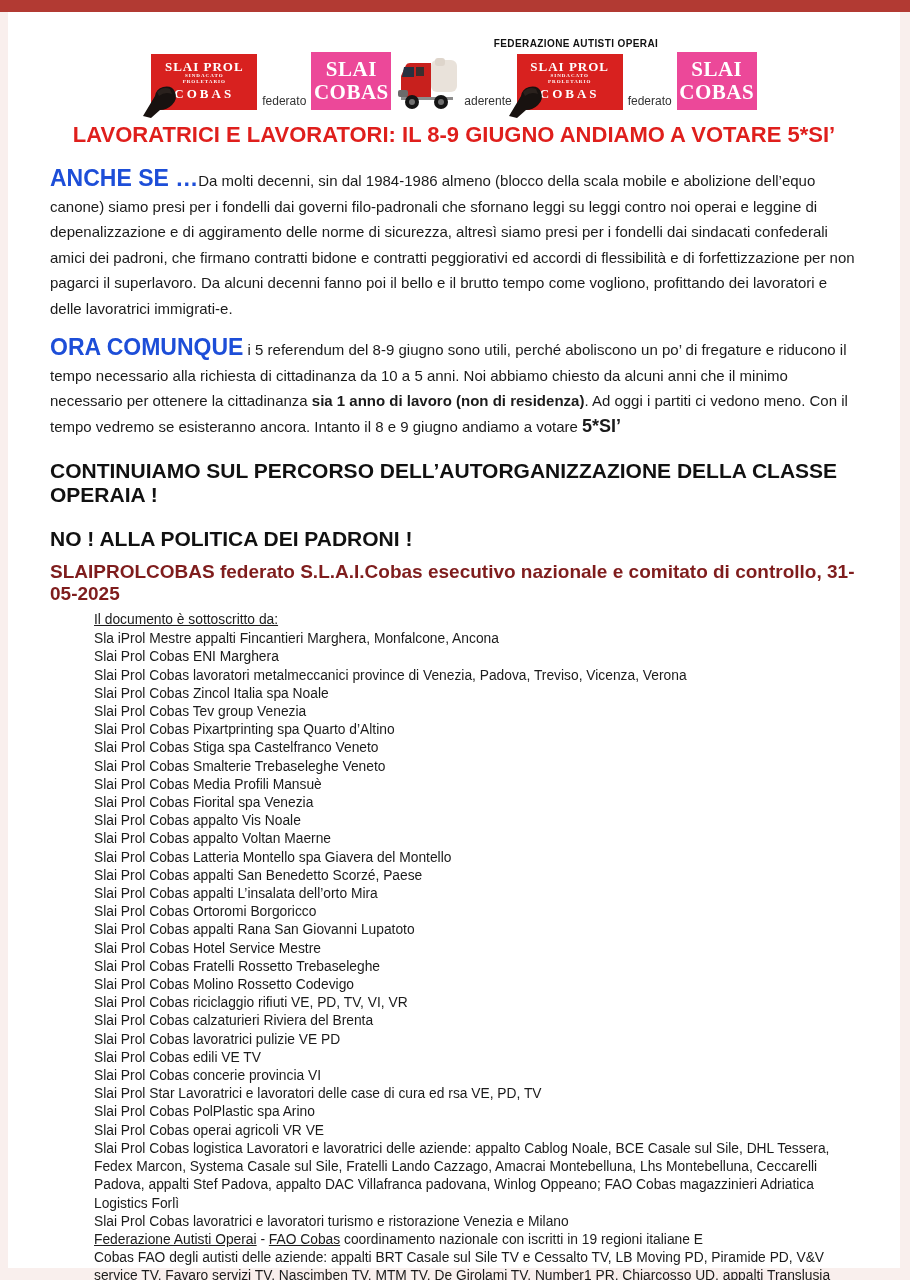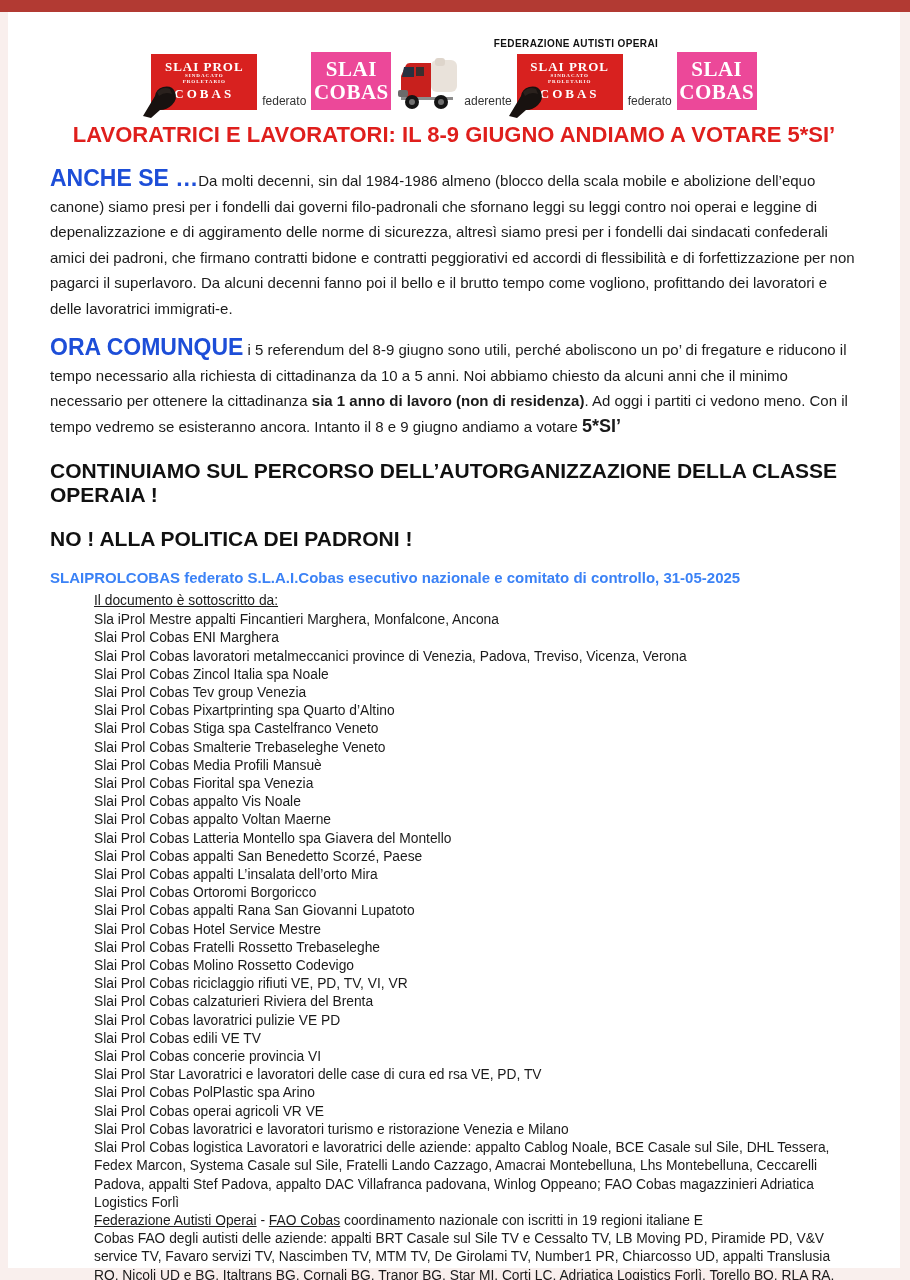--- a/index.html
+++ b/index.html
@@ -38,21 +38,21 @@
   
   .title{
     margin:12px 42px 18px;text-align:center;
     color:#df1f1c;font-size:22px;font-weight:bold;letter-spacing:0px;line-height:26px;
   }
   .para{margin:14px 42px 0;color:#1b1b1b;font-size:15px;line-height:25.5px;}
   .lead{font-size:23px;font-weight:bold;color:#1d4ed8;}
   .b{font-weight:bold;}
   .b-big{font-weight:bold;font-size:18px;}
   .slogan{margin:20px 42px 0;color:#111;font-size:21px;font-weight:bold;}
-  .sig-heading{margin:18px 42px 0;color:#3b82f6;font-size:15px;font-weight:bold;}
+  .sig-heading{margin:10px 42px 0;color:#7f1d1d;font-size:19px;font-weight:bold;}
   .list-block{margin:6px 42px 0 86px;color:#1b1b1b;font-size:13.8px;line-height:18.2px;}
   .u{text-decoration:underline;}
   .intro{margin-bottom:1px;}
   .fao-body{margin-top:0;}
 </style>
 </head>
 <body>
 
 <div class="page">
   <div class="top-bar"></div>
@@ -158,21 +158,21 @@
           <div>Slai Prol Cobas Fratelli Rossetto Trebaseleghe</div>
           <div>Slai Prol Cobas Molino Rossetto Codevigo</div>
           <div>Slai Prol Cobas riciclaggio rifiuti VE, PD, TV, VI, VR</div>
           <div>Slai Prol Cobas calzaturieri Riviera del Brenta</div>
           <div>Slai Prol Cobas lavoratrici pulizie VE PD</div>
           <div>Slai Prol Cobas edili VE TV</div>
           <div>Slai Prol Cobas concerie provincia VI</div>
           <div>Slai Prol Star Lavoratrici e lavoratori delle case di cura ed rsa VE, PD, TV</div>
           <div>Slai Prol Cobas PolPlastic spa Arino</div>
           <div>Slai Prol Cobas operai agricoli VR VE</div>
+          <div>Slai Prol Cobas logistica Lavoratori e lavoratrici delle aziende: appalto Cablog Noale, BCE Casale sul Sile, DHL Tessera, Fedex Marcon, Systema Casale sul Sile, Fratelli Lando Cazzago, Amacrai Montebelluna, Lhs Montebelluna, Ceccarelli Padova, appalti Stef Padova, appalto DAC Villafranca padovana, Winlog Oppeano; FAO Cobas magazzinieri Adriatica Logistics Forlì</div>
           <div>Slai Prol Cobas lavoratrici e lavoratori turismo e ristorazione Venezia e Milano</div>
-          <div>Slai Prol Cobas logistica Lavoratori e lavoratrici delle aziende: appalto Cablog Noale, BCE Casale sul Sile, DHL Tessera, Fedex Marcon, Systema Casale sul Sile, Fratelli Lando Cazzago, Amacrai Montebelluna, Lhs Montebelluna, Ceccarelli Padova, appalti Stef Padova, appalto DAC Villafranca padovana, Winlog Oppeano; FAO Cobas magazzinieri Adriatica Logistics Forlì</div>
         </div>
       <div><span class="u">Federazione Autisti Operai</span><span> - </span><span class="u">FAO Cobas</span><span> coordinamento nazionale con iscritti in 19 regioni italiane E</span></div>
       <div class="fao-body">Cobas FAO degli autisti delle aziende: appalti BRT Casale sul Sile TV e Cessalto TV, LB Moving PD, Piramide PD, V&amp;V service TV, Favaro servizi TV, Nascimben TV, MTM TV,  De Girolami TV, Number1 PR, Chiarcosso UD, appalti Translusia RO, Nicoli UD e BG, Italtrans BG, Cornali BG, Tranor BG, Star MI, Corti LC, Adriatica Logistics Forlì, Torello BO, RLA RA, Koiné transport BG, Giuriato &amp; Fortuna VR, Refoh VR, Autamarocchi VR, Travaglini CH Volpi PG, Nothegger BA, D’alterio SA</div>
     </div>
 
   </div>
 </div>
 
 </body></html>

